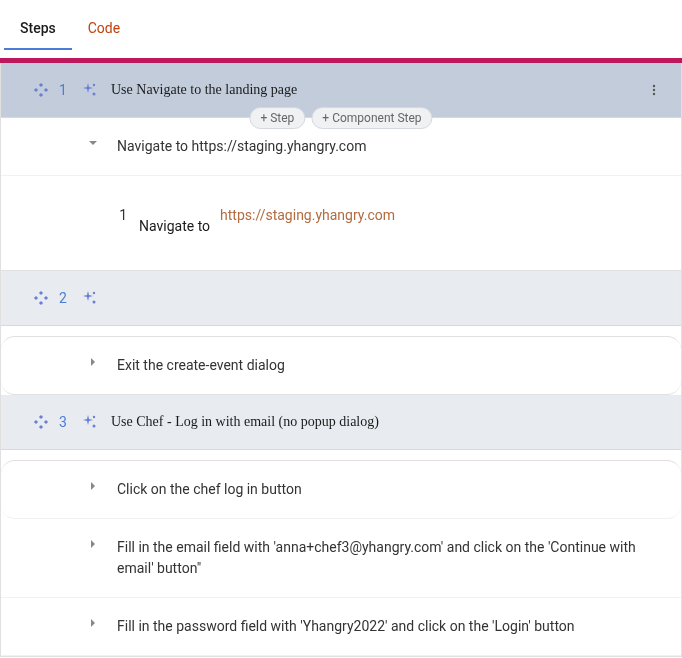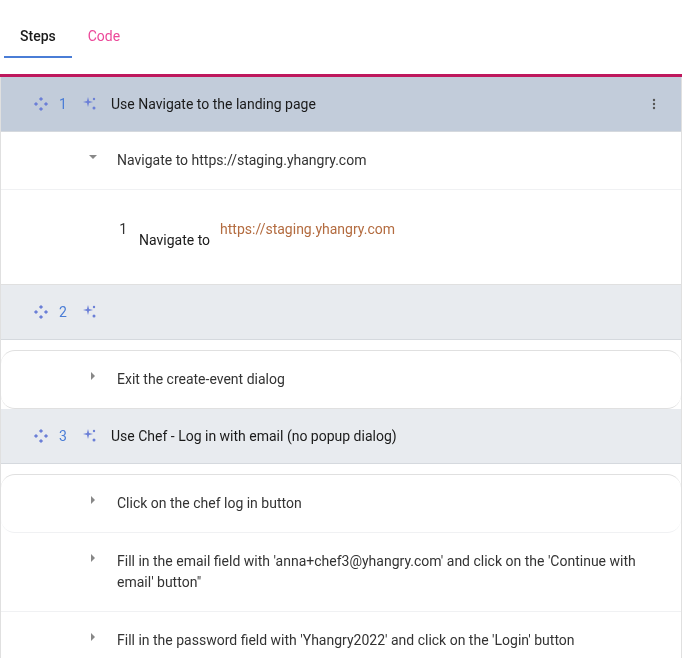--- a/index.html
+++ b/index.html
@@ -5,28 +5,28 @@
     * { box-sizing: border-box; margin: 0; padding: 0; }
     body {
       font-family: -apple-system, BlinkMacSystemFont, "Segoe UI", Roboto, sans-serif;
       font-size: 14px;
       color: #333;
       background: #fff;
       width: 682px;
     }
     .tabs {
       display: flex;
-      border-bottom: 3px solid #be185d;
-      padding: 16px 4px;
+      border-bottom: 5px solid #be185d;
+      padding: 8px 4px;
     }
     .tab {
       padding: 12px 16px;
       cursor: pointer;
       font-size: 14px;
-      color: #ec4899;
+      color: #c2410c;
       border-bottom: 2px solid transparent;
     }
     .tab.active {
       color: #1a1a1a;
       border-bottom: 2px solid #4a7dd6;
       font-weight: 500;
     }
     .content {
       border: 1px solid #e0e0e0;
       border-top: none;
@@ -62,20 +62,21 @@
     }
     .step-num {
       color: #4a7dd6;
       font-size: 14px;
       margin-left: 10px;
       min-width: 10px;
     }
     .step-title {
       color: #1a1a1a;
       font-size: 14px;
+      font-family: Liberation Serif, serif;
     }
     .add-pills {
       position: absolute;
       left: 50%;
       bottom: -12px;
       transform: translateX(-50%);
       display: flex;
       gap: 6px;
       z-index: 2;
     }
@@ -176,20 +177,24 @@
     <span class="step-title">Use Navigate to the landing page</span>
     <span class="menu-btn">
       <svg width="14" height="14" viewBox="0 0 14 14">
           <g fill="currentColor">
             <circle cx="7" cy="3" r="1.2"></circle>
             <circle cx="7" cy="7" r="1.2"></circle>
             <circle cx="7" cy="11" r="1.2"></circle>
           </g>
         </svg>
     </span>
+    <div class="add-pills">
+      <div class="pill">+ Step</div>
+      <div class="pill">+ Component Step</div>
+    </div>
   </div>
 
   <div class="substep">
     <span class="caret">
       <svg width="10" height="10" viewBox="0 0 10 10">
           <path d="M1 3 L5 7 L9 3 Z" fill="currentColor"></path>
         </svg>
     </span>
     <span class="substep-text">Navigate to https://staging.yhangry.com</span>
   </div>

